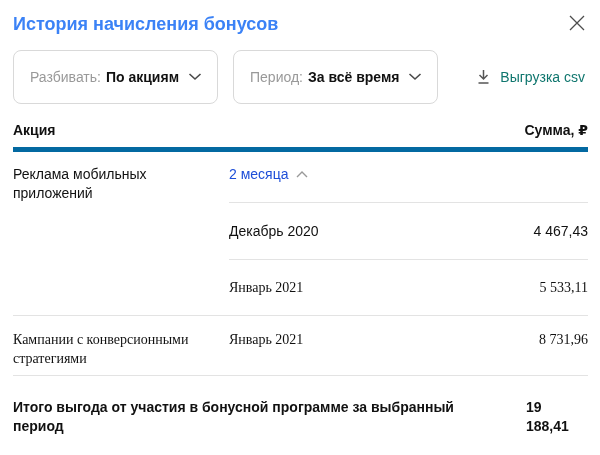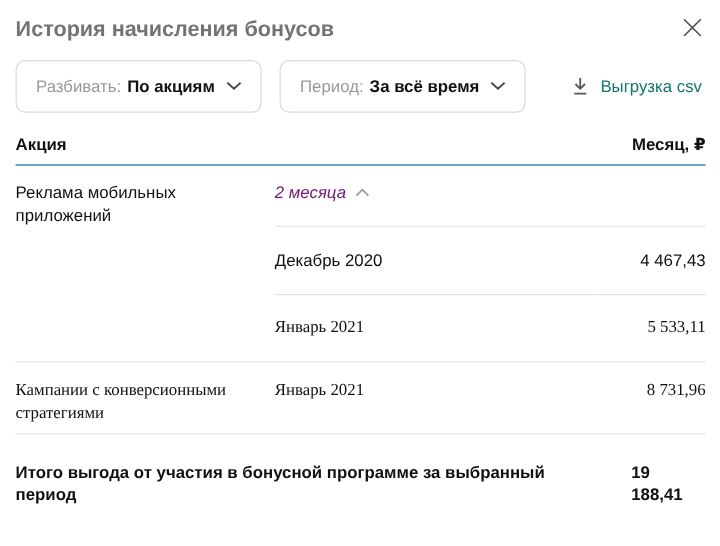--- a/index.html
+++ b/index.html
@@ -2,49 +2,49 @@
 <html><head>
 <meta charset="utf-8">
 <style>
   * { margin:0; padding:0; box-sizing:border-box; }
   html,body { width:600px; height:455px; background:#fff; overflow:hidden; }
   body { font-family:"Liberation Sans","DejaVu Sans",sans-serif; color:#111; font-size:14px; }
   .modal { padding:11px 12px 0 13px; }
 
   
   .titlebar { display:flex; align-items:flex-start; justify-content:space-between; }
-  .title { font-size:18px; font-weight:bold; line-height:26px; color:#737373; }
+  .title { font-size:18px; font-weight:bold; line-height:26px; color:#3b82f6; }
   .close-btn { background:none; border:none; cursor:pointer; padding:2px; margin-top:1px; line-height:0; }
 
   
   .toolbar { display:flex; align-items:center; gap:15px; margin-top:13px; }
-  .select-btn { display:inline-flex; align-items:center; height:44px; padding:0 15px 0 16px;
+  .select-btn { display:inline-flex; align-items:center; height:54px; padding:0 15px 0 16px;
     background:#fff; border:1px solid #d9d9d9; border-radius:8px; font-size:14px; cursor:pointer;
     font-family:inherit; color:#111; }
   .select-btn .lbl { color:#999; margin-right:5px; }
   .select-btn .val { font-weight:bold; }
   .select-btn svg { margin-left:9px; }
   .export { display:inline-flex; align-items:center; gap:9px; margin-left:auto; color:#0f766e;
     text-decoration:none; cursor:pointer; font-size:14px; padding-right:3px; }
 
   
   .thead { display:grid; grid-template-columns:216px 1fr auto; padding:17px 0 7px;
-    border-bottom:1px solid #0369a1; font-weight:bold; }
+    border-bottom:5px solid #0369a1; font-weight:bold; }
   .row { display:grid; grid-template-columns:216px 1fr auto; }
   .cell { line-height:19px; }
   .c3 { text-align:right; min-width:90px; }
   .muted { color:#909090; }
   .bf { border-bottom:1px solid #e3e3e3;font-family:Liberation Serif, serif; }          
   .bb { border-bottom:1px solid #e3e3e3; }          
   .r0 { padding-top:13px; }
   .r1 .cell { padding-top:19px; padding-bottom:18px; }
   .r2 .cell { padding-top:18px; padding-bottom:18px; }
   .r3 { padding-top:14px; padding-bottom:7px; }
   .r4 { padding-top:16px; }
-  .toggle { display:inline-flex; align-items:center; gap:8px; color:#701a75; cursor:pointer;font-style:italic; }
+  .toggle { display:inline-flex; align-items:center; gap:8px; color:#1d4ed8; cursor:pointer; }
   .tfoot { display:flex; justify-content:space-between; align-items:flex-start; gap:20px;
     margin-top:22px; font-weight:bold; line-height:19px; }
 </style>
 </head>
 <body>
 
 <div class="modal">
 
   <div class="titlebar">
     <div class="title">История начисления бонусов</div>
@@ -75,21 +75,21 @@
         <path d="M7.5 1v8.5M3.5 6l4 4 4-4" stroke="#555" stroke-width="1.5" fill="none"></path>
         <path d="M2.5 14h10" stroke="#555" stroke-width="1.5"></path>
       </svg>
       <span>Выгрузка csv</span>
     </a>
   </div>
 
   <div>
     <div class="thead">
       <div class="cell">Акция</div>
-      <div class="cell c3">Месяц, ₽</div>
+      <div class="cell c3">Сумма, ₽</div>
     </div>
 
     <div class="row r0">
       <div class="cell">Реклама мобильных приложений</div>
       <div class="cell bb">
         <span class="toggle">
           <span>2 месяца</span>
           <svg width="12" height="7" viewBox="0 0 12 7">
             <path d="M1 6l5-5 5 5" stroke="#999" stroke-width="1.4" fill="none"></path>
           </svg>

